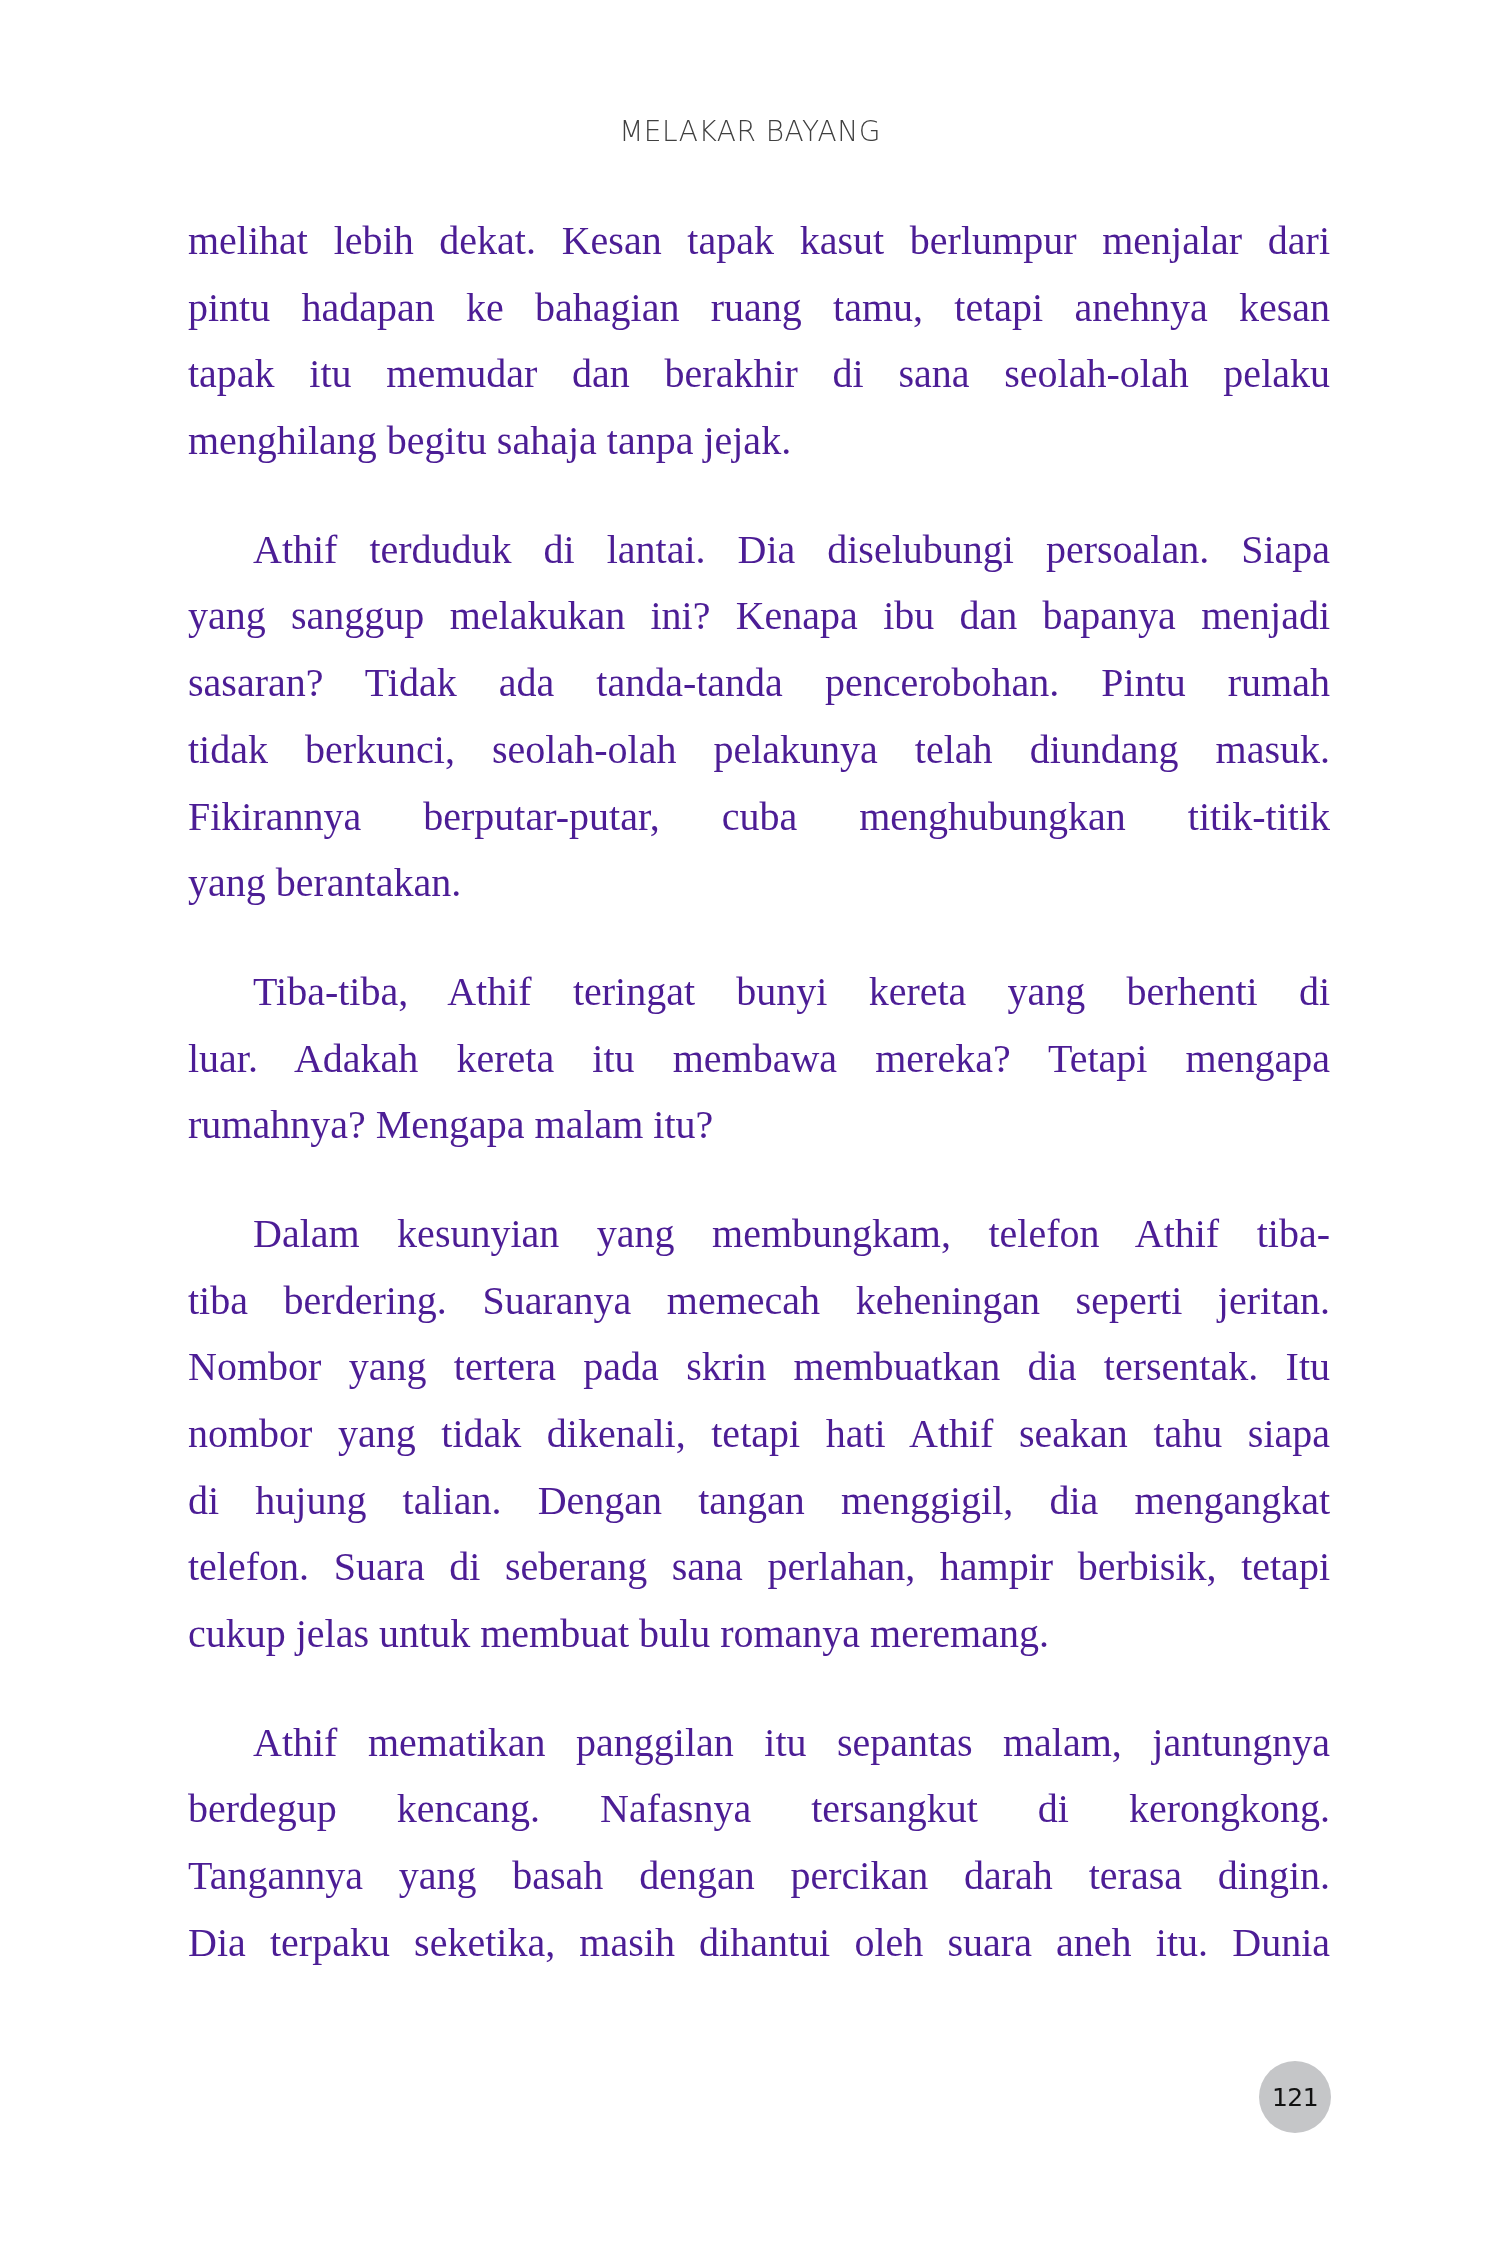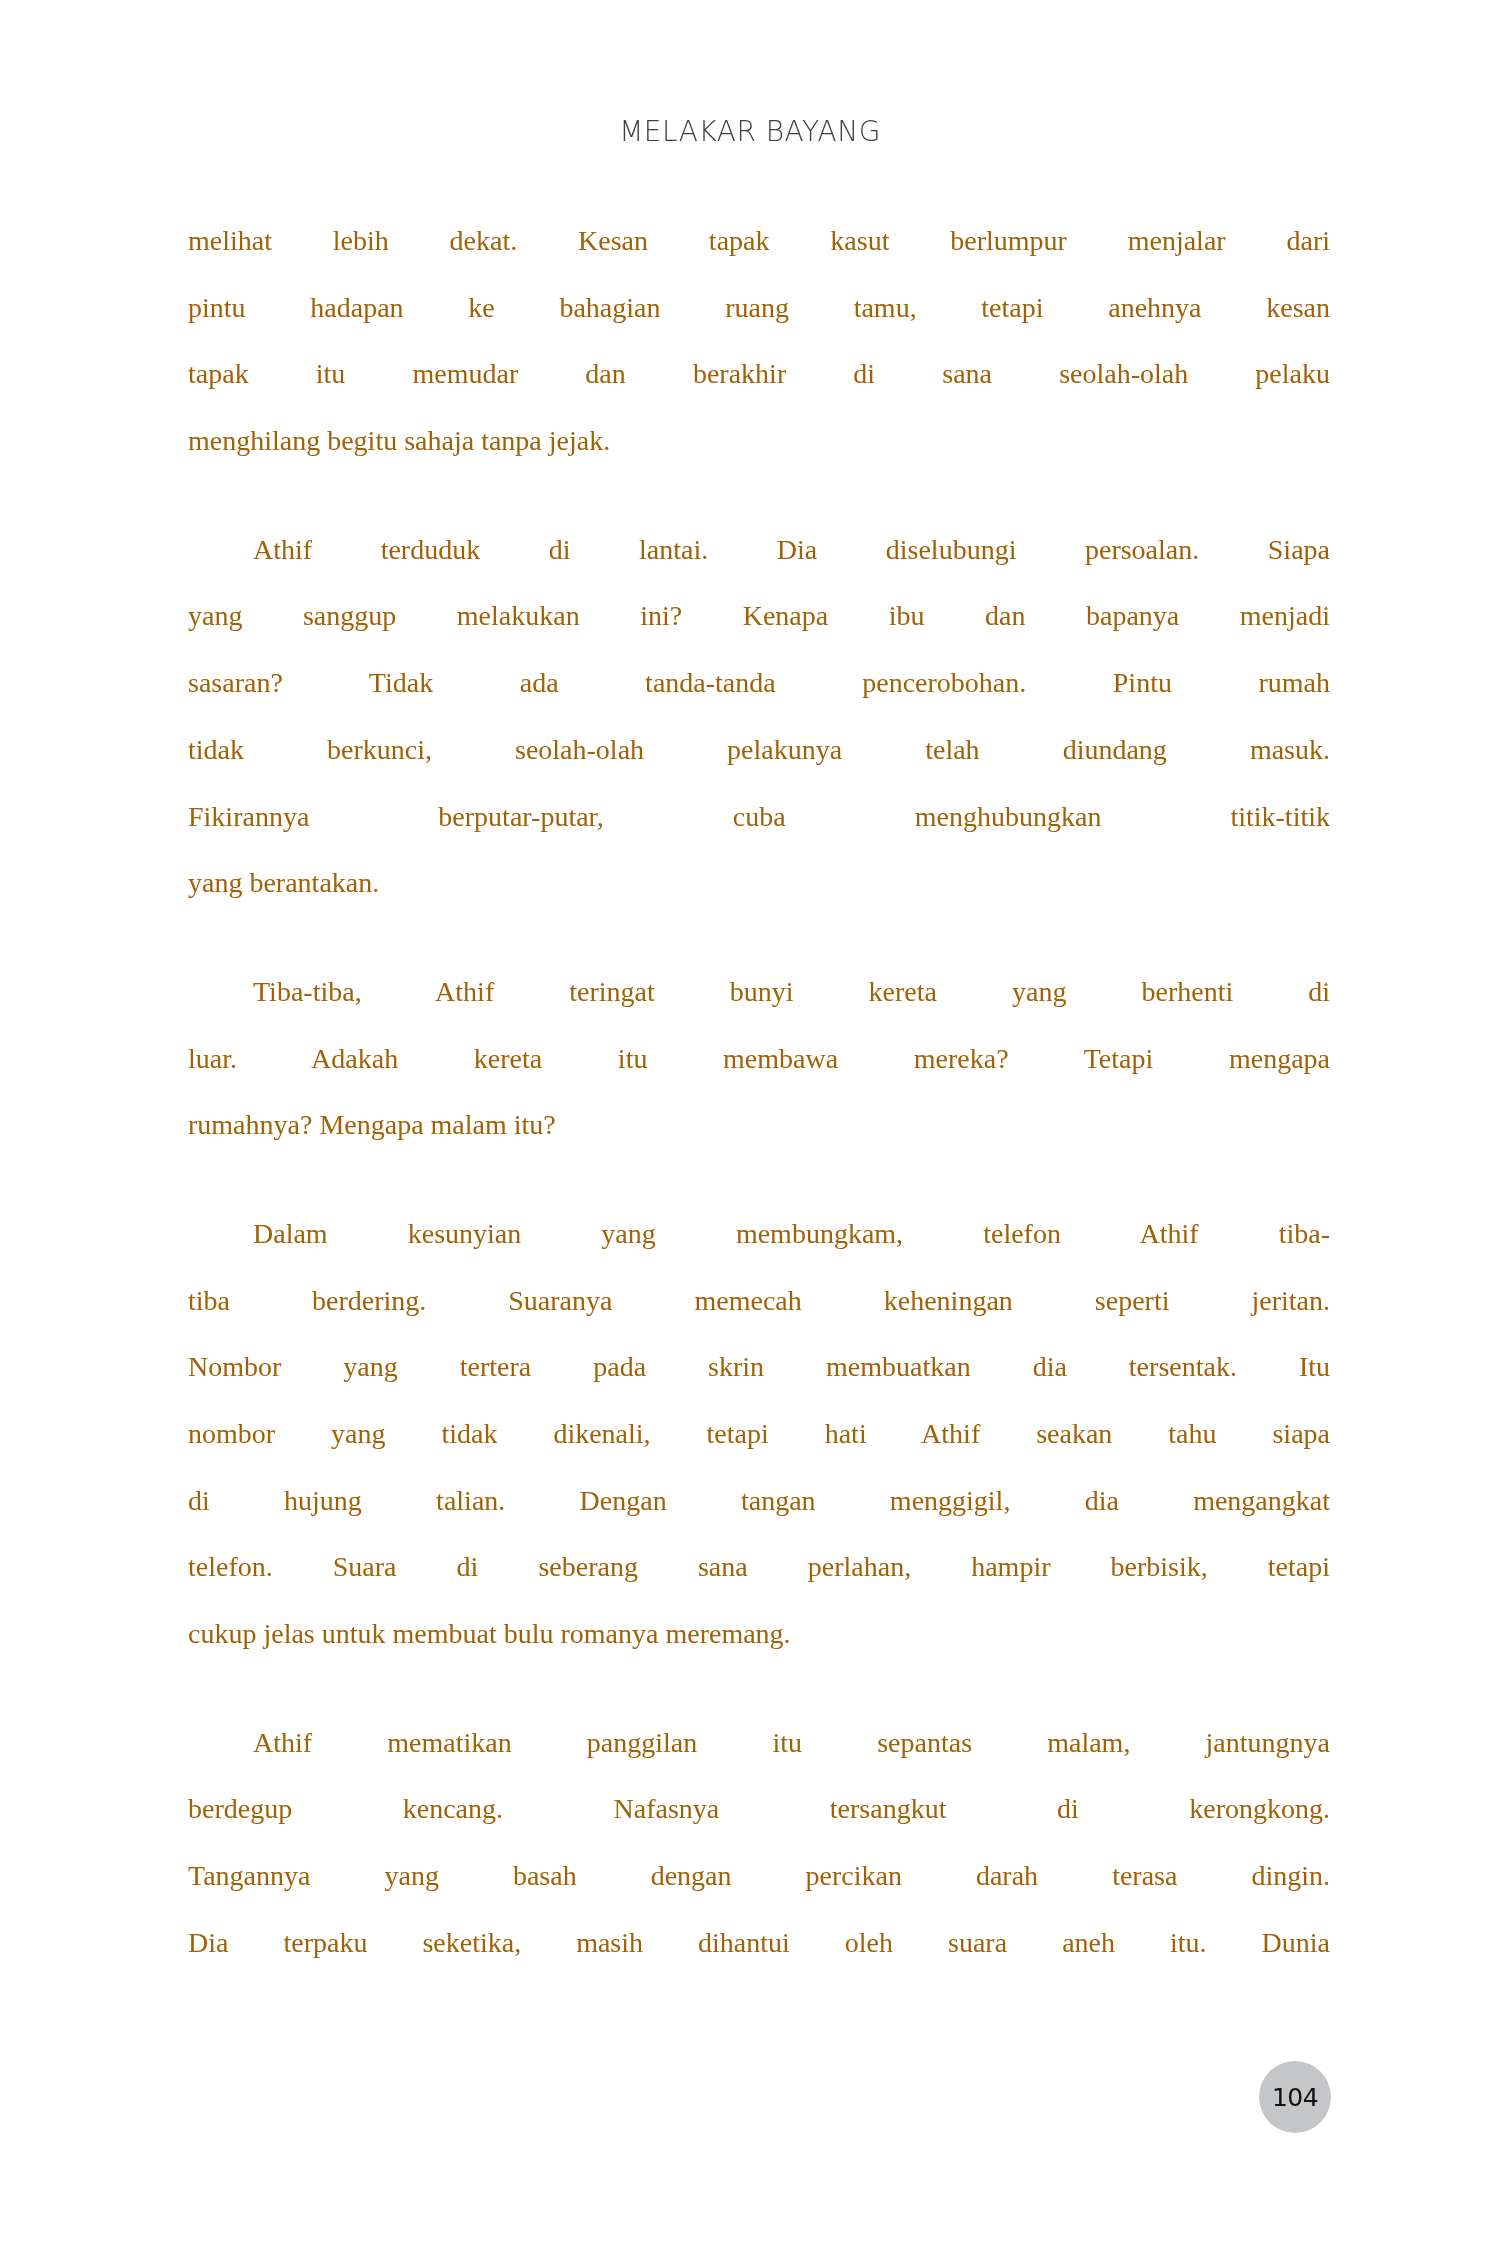--- a/index.html
+++ b/index.html
@@ -25,23 +25,23 @@
     line-height: 40px;
     letter-spacing: 0.5px;
     color: #404040;
   }
   .body-text {
     position: absolute;
     top: 208px;
     left: 188px;
     width: 1142px;
     font-family: "Liberation Serif", "DejaVu Serif", serif;
-    font-size: 28px;
+    font-size: 40px;
     line-height: 66.7px;
-    color: #a16207;
+    color: #4c1d95;
   }
   .para {
     margin: 0;
   }
   .para + .para {
     margin-top: 42px;
   }
   .line {
     display: block;
     height: 66.7px;
@@ -110,14 +110,14 @@
   </p>
   <p class="para">
     <span class="line indent">Athif mematikan panggilan itu sepantas malam, jantungnya</span>
     <span class="line">berdegup kencang. Nafasnya tersangkut di kerongkong.</span>
     <span class="line">Tangannya yang basah dengan percikan darah terasa dingin.</span>
     <span class="line">Dia terpaku seketika, masih dihantui oleh suara aneh itu. Dunia</span>
   </p>
 </div>
 
 <div class="page-number">
-  <span>104</span>
+  <span>121</span>
 </div>
 
 </body></html>

